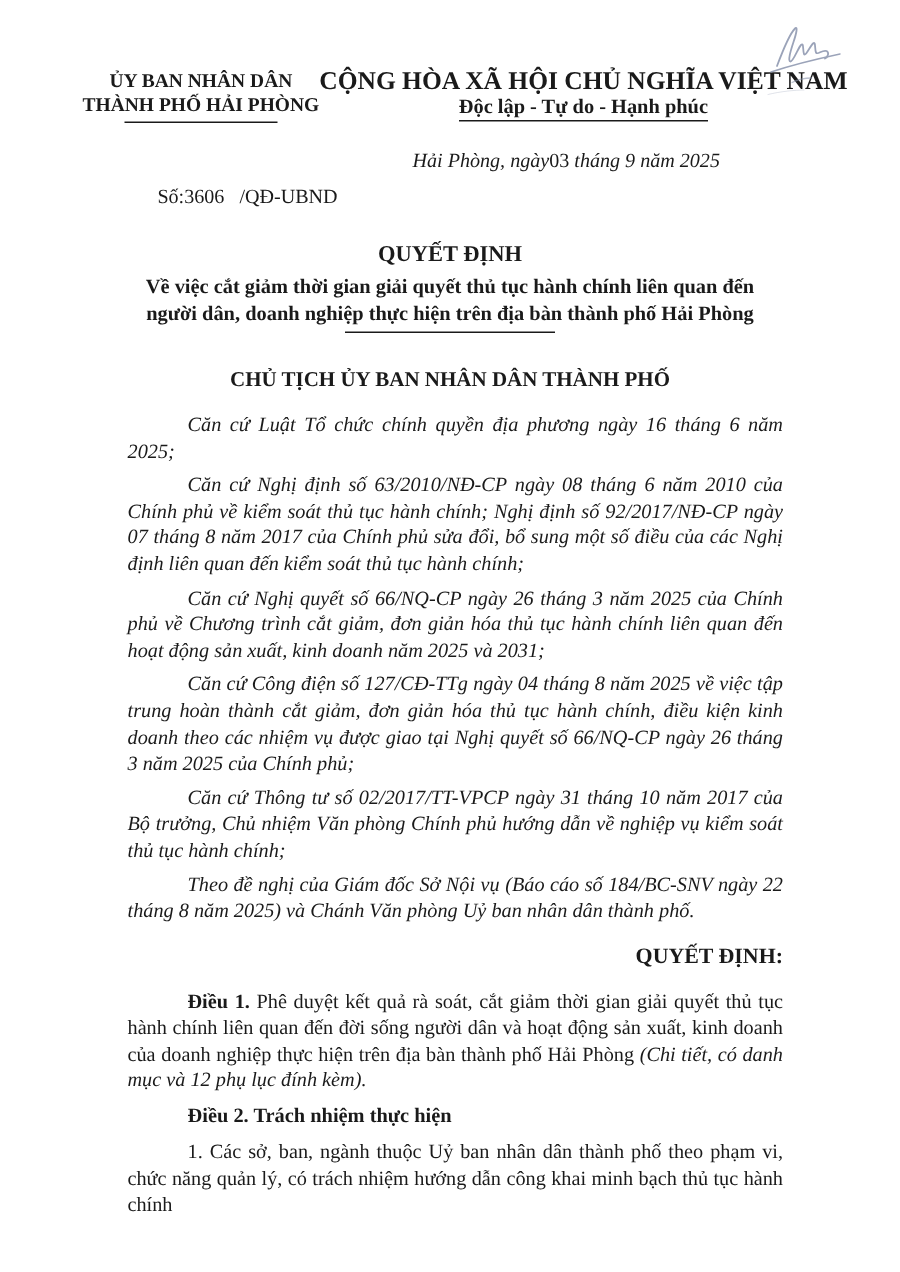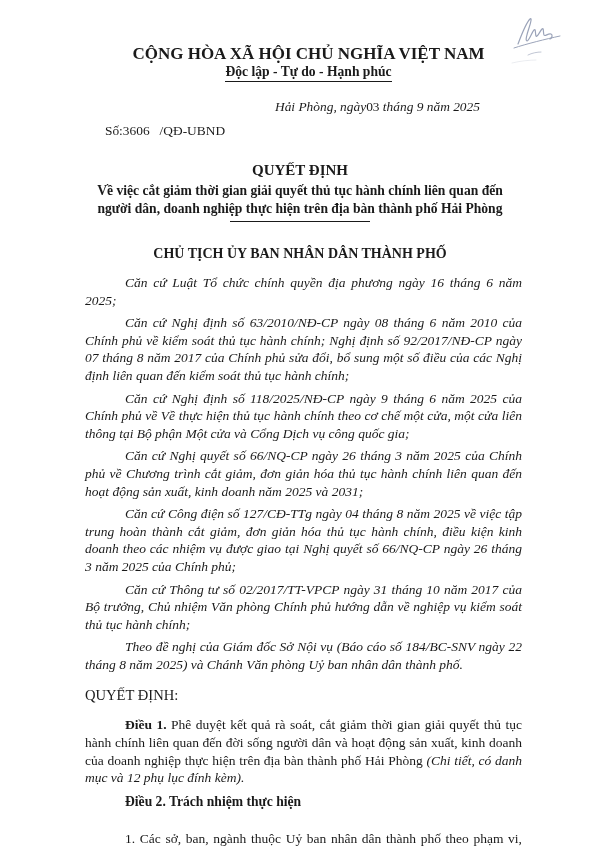--- a/index.html
+++ b/index.html
@@ -115,43 +115,43 @@
   }
   .basis {
     font-style: italic;
     font-size: 13.5px;
     line-height: 17.6px;
     text-align: justify;
     text-indent: 40px;
     margin: 0 0 5px 0;
   }
   .decide-heading {
-    text-align: left;
-    font-weight: normal;
+    text-align: right;
+    font-weight: bold;
     font-size: 14.6px;
     margin: 14px 0 12px 0;
   }
   .article {
     font-size: 13.5px;
     line-height: 17.6px;
     text-align: justify;
     text-indent: 40px;
     margin: 0 0 7px 0;
   }
   .article .lead {
     font-weight: bold;
   }
   .article .note {
     font-style: italic;
   }
   .article-heading {
     font-weight: bold;
     font-size: 13.6px;
     text-indent: 40px;
-    margin: 4px 0 20px 0;
+    margin: 4px 0 7px 0;
   }
   
   .pen-mark {
     position: absolute;
     top: 14px;
     right: 28px;
     width: 62px;
     height: 52px;
   }
 </style>
@@ -163,20 +163,25 @@
   <svg class="pen-mark" viewBox="0 0 62 52">
     <g fill="none" stroke="#8a94ad" stroke-width="1.2" stroke-linecap="round" opacity="0.85">
       <path d="M8,30 C11,22 16,9 20,5 C22,3 21,8 19,14 C17,20 15,27 17,27 C19,27 22,18 24,16 C26,14 25,19 26,22 C27,24 30,17 32,15 C34,13 33,19 34,21 C35,23 38,19 41,20 C43,21 42,24 40,25"></path>
       <path d="M4,34 C16,30 36,25 50,22" stroke-width="1"></path>
       <path d="M18,41 C22,39 27,38 31,38" stroke-width="0.9" opacity="0.7"></path>
       <path d="M2,49 C10,47 20,46 26,46" stroke-width="0.6" opacity="0.35"></path>
     </g>
   </svg>
 
   <div class="hdr-row">
+    <div class="hdr-left">
+      <div class="l1">ỦY BAN NHÂN DÂN</div>
+      <div class="l2">THÀNH PHỐ HẢI PHÒNG</div>
+      <div class="hdr-underline-short"></div>
+    </div>
     <div class="hdr-right">
       <div class="l1">CỘNG HÒA XÃ HỘI CHỦ NGHĨA VIỆT NAM</div>
       <div><span class="l2">Độc lập - Tự do - Hạnh phúc</span></div>
     </div>
   </div>
 
   <div class="num-row">
     <div class="num-cell">
       <span>Số:3606</span><span class="num-gap"></span><span>/QĐ-UBND</span>
     </div>
@@ -192,21 +197,20 @@
       <div>người dân, doanh nghiệp thực hiện trên địa bàn thành phố Hải Phòng</div>
     </div>
     <div class="subject-underline"></div>
   </div>
 
   <div class="authority">CHỦ TỊCH ỦY BAN NHÂN DÂN THÀNH PHỐ</div>
 
   <div class="body-text">
     <p class="basis">Căn cứ Luật Tổ chức chính quyền địa phương ngày 16 tháng 6 năm 2025;</p>
     <p class="basis">Căn cứ Nghị định số 63/2010/NĐ-CP ngày 08 tháng 6 năm 2010 của Chính phủ về kiểm soát thủ tục hành chính; Nghị định số 92/2017/NĐ-CP ngày 07 tháng 8 năm 2017 của Chính phủ sửa đổi, bổ sung một số điều của các Nghị định liên quan đến kiểm soát thủ tục hành chính;</p>
-    <p class="basis">Căn cứ Nghị định số 118/2025/NĐ-CP ngày 9 tháng 6 năm 2025 của Chính phủ về Về thực hiện thủ tục hành chính theo cơ chế một cửa, một cửa liên thông tại Bộ phận Một cửa và Cổng Dịch vụ công quốc gia;</p>
     <p class="basis">Căn cứ Nghị quyết số 66/NQ-CP ngày 26 tháng 3 năm 2025 của Chính phủ về Chương trình cắt giảm, đơn giản hóa thủ tục hành chính liên quan đến hoạt động sản xuất, kinh doanh năm 2025 và 2031;</p>
     <p class="basis">Căn cứ Công điện số 127/CĐ-TTg ngày 04 tháng 8 năm 2025 về việc tập trung hoàn thành cắt giảm, đơn giản hóa thủ tục hành chính, điều kiện kinh doanh theo các nhiệm vụ được giao tại Nghị quyết số 66/NQ-CP ngày 26 tháng 3 năm 2025 của Chính phủ;</p>
     <p class="basis">Căn cứ Thông tư số 02/2017/TT-VPCP ngày 31 tháng 10 năm 2017 của Bộ trưởng, Chủ nhiệm Văn phòng Chính phủ hướng dẫn về nghiệp vụ kiểm soát thủ tục hành chính;</p>
     <p class="basis">Theo đề nghị của Giám đốc Sở Nội vụ (Báo cáo số 184/BC-SNV ngày 22 tháng 8 năm 2025) và Chánh Văn phòng Uỷ ban nhân dân thành phố.</p>
 
     <div class="decide-heading">QUYẾT ĐỊNH:</div>
 
     <p class="article"><span class="lead">Điều 1.</span><span> Phê duyệt kết quả rà soát, cắt giảm thời gian giải quyết thủ tục hành chính liên quan đến đời sống người dân và hoạt động sản xuất, kinh doanh của doanh nghiệp thực hiện trên địa bàn thành phố Hải Phòng </span><span class="note">(Chi tiết, có danh mục và 12 phụ lục đính kèm).</span></p>
 
     <div class="article-heading">Điều 2. Trách nhiệm thực hiện</div>

